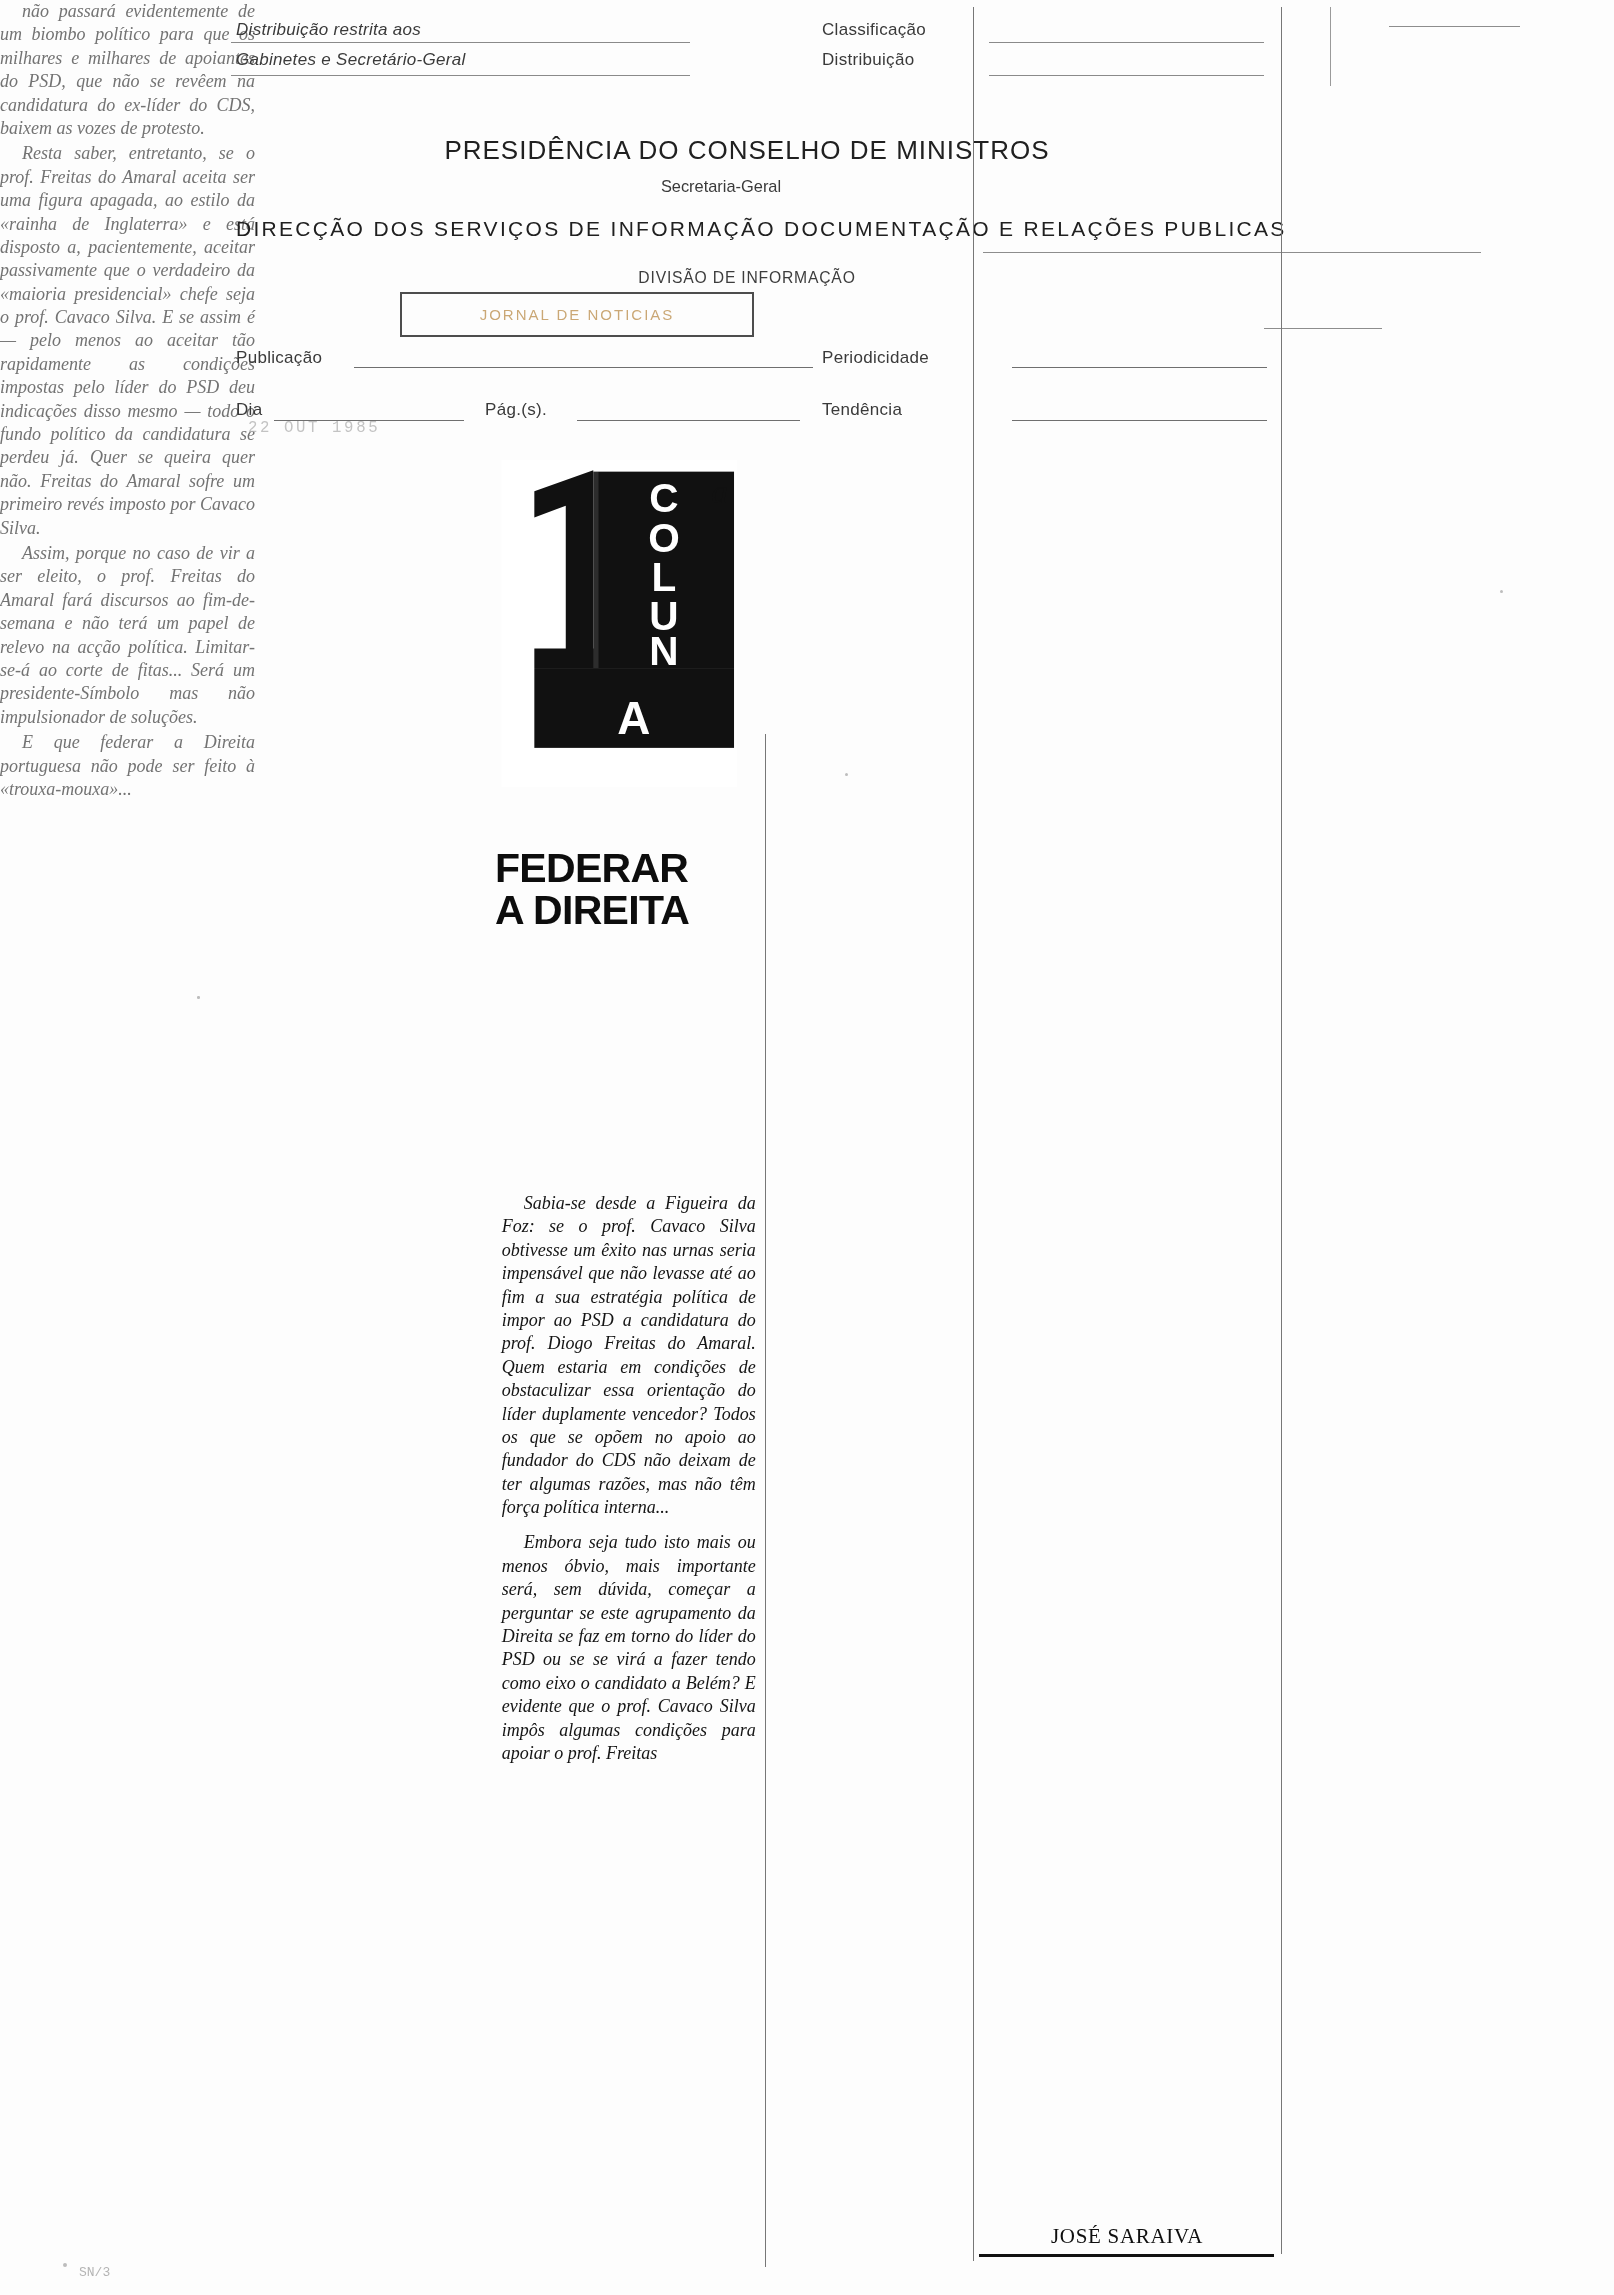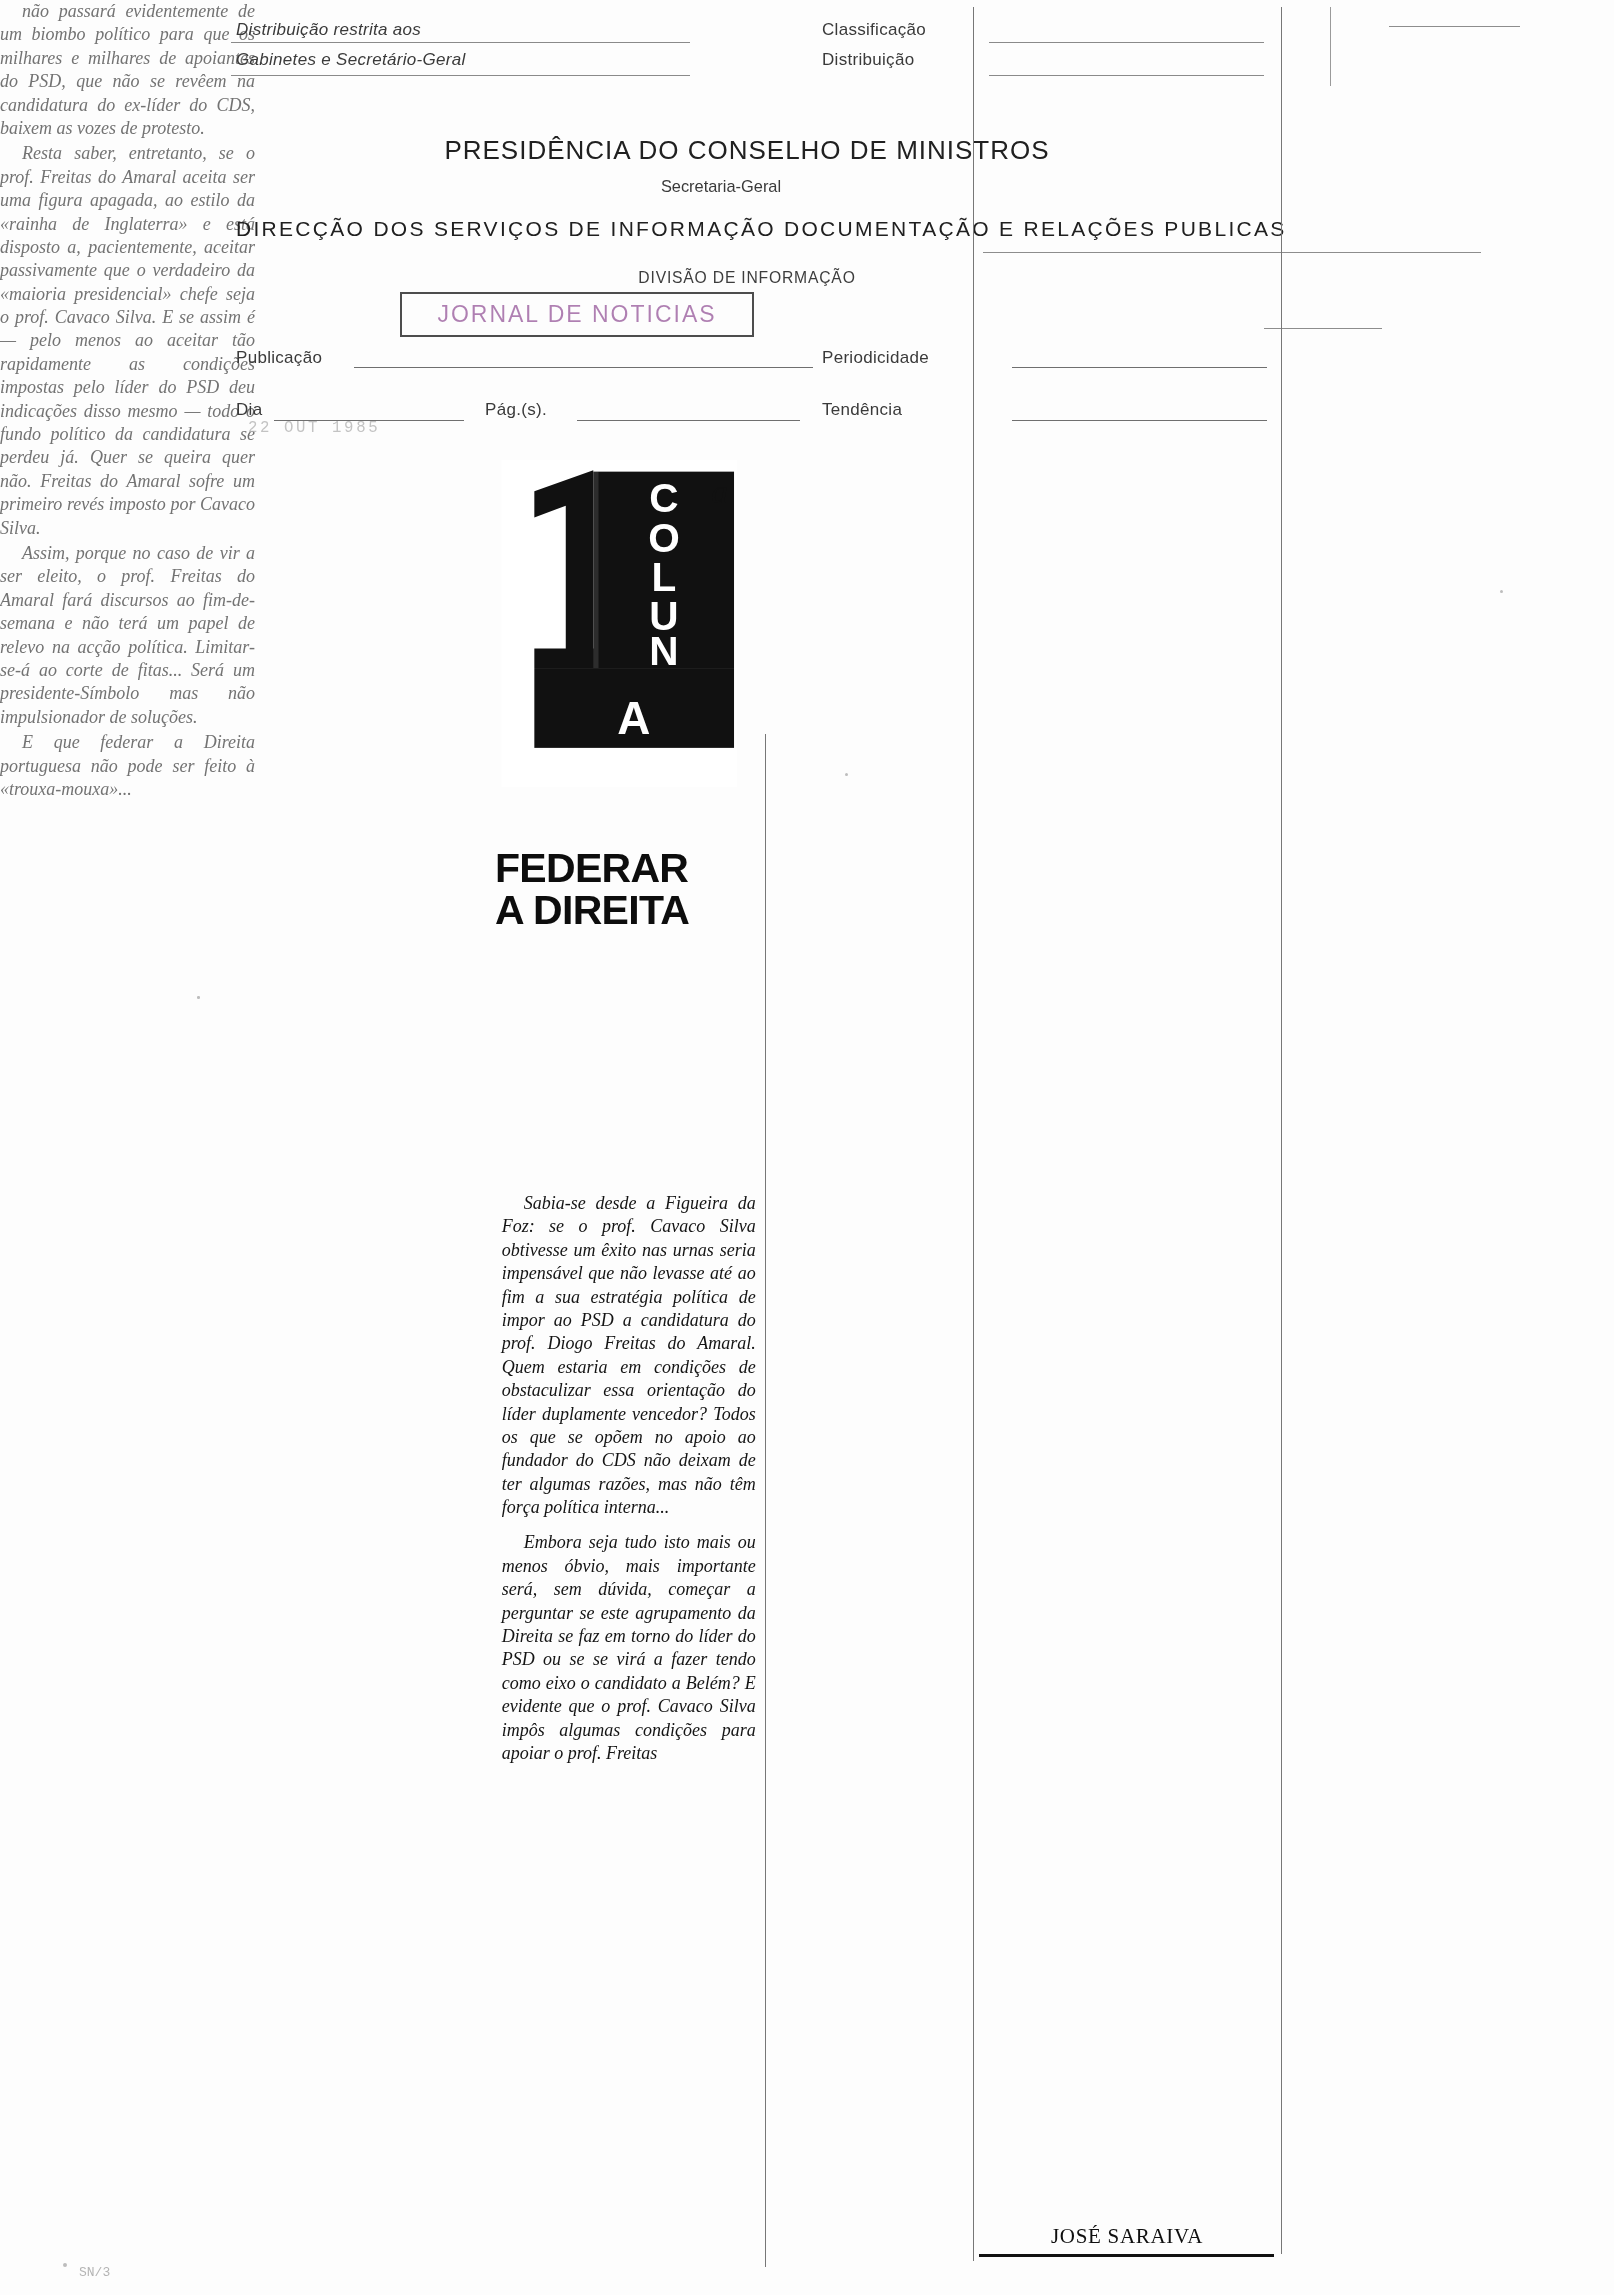--- a/index.html
+++ b/index.html
@@ -100,23 +100,23 @@
     height: 45px;
     border: 2px solid #4d4d4d;
     box-sizing: border-box;
   }
   .stamp-text {
     position: absolute;
     inset: 0;
     display: flex;
     align-items: center;
     justify-content: center;
-    font-size: 23px;
+    font-size: 15px;
     letter-spacing: 2px;
-    color: #701a75;
+    color: #a16207;
     opacity: .55;
     white-space: nowrap;
     text-align: center;
   }
 
   
   .cut-line-h {
     position: absolute;
     border-bottom: 1px solid #8d8d8d;
   }

